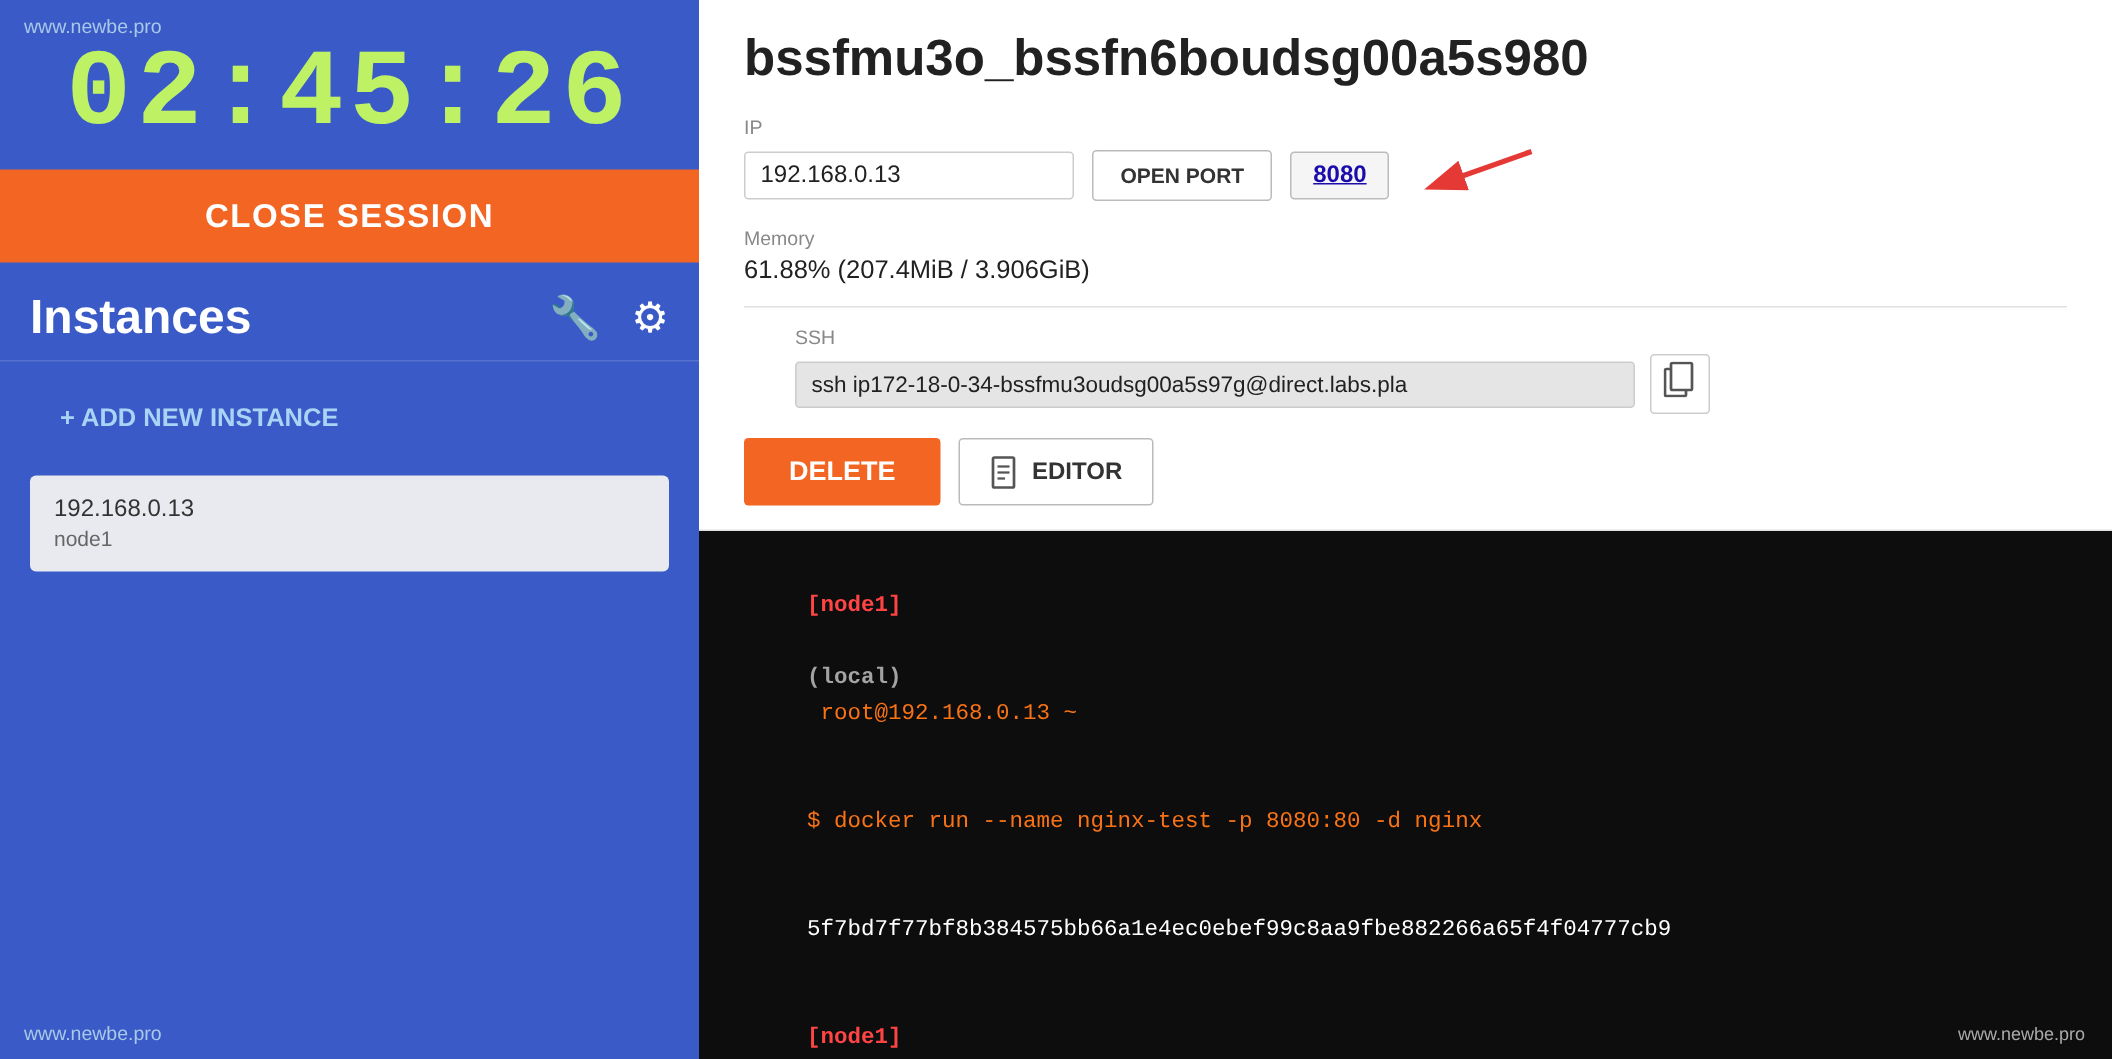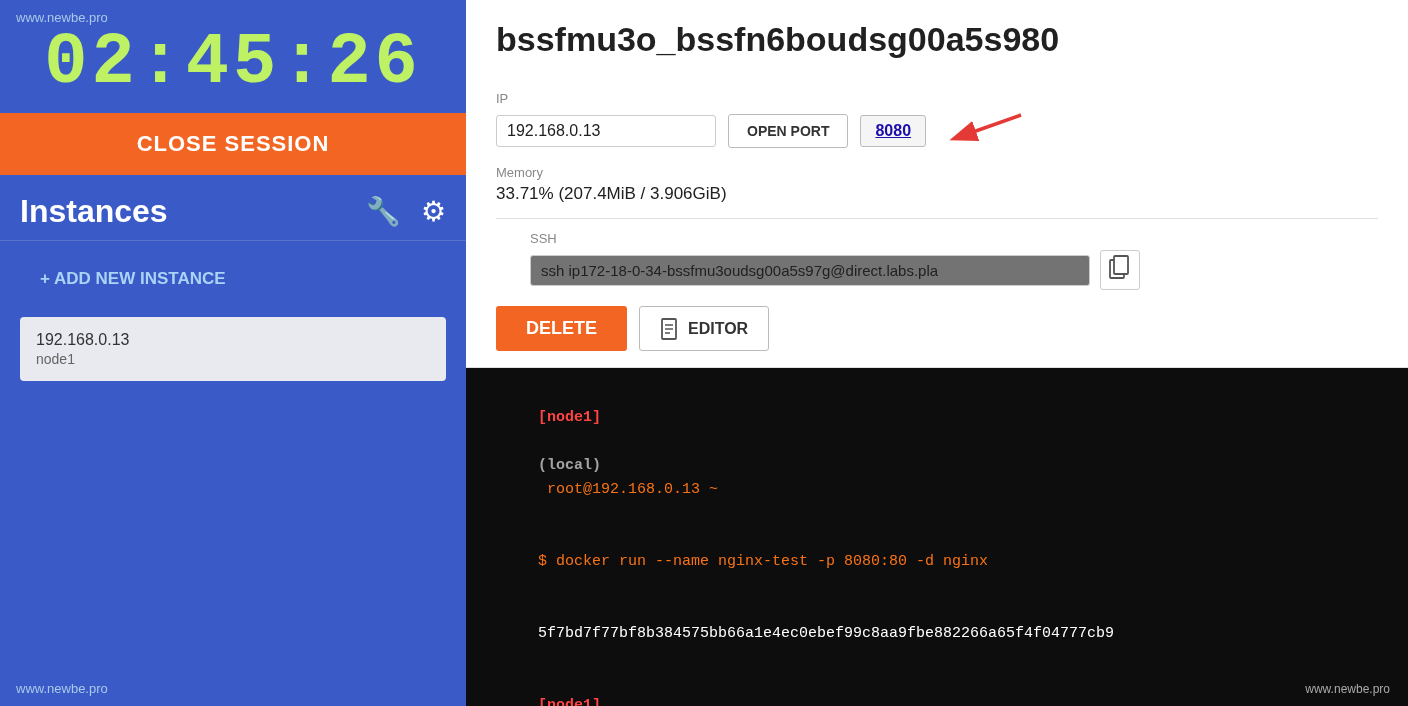--- a/index.html
+++ b/index.html
@@ -135,21 +135,21 @@
 
     #instance-detail {
       padding: 20px 30px 16px 30px;
       border-bottom: 1px solid #e0e0e0;
     }
 
     #instance-detail-title {
       font-size: 34px;
       font-weight: bold;
       color: #212121;
-      margin-bottom: 32px;
+      margin-bottom: 18px;
     }
 
     .detail-row {
       margin-bottom: 14px;
     }
 
     .detail-label {
       font-size: 13px;
       color: #888;
       margin-bottom: 4px;
@@ -202,21 +202,21 @@
       gap: 10px;
     }
 
     .ssh-input {
       border: 1px solid #ccc;
       border-radius: 3px;
       padding: 6px 10px;
       font-size: 15px;
       color: #212121;
       width: 560px;
-      background: #737373;
+      background: #e5e5e5;
     }
 
     .copy-icon {
       cursor: pointer;
       font-size: 22px;
       color: #555;
       border: 1px solid #ccc;
       padding: 4px 8px;
       border-radius: 3px;
       background: #fff;
@@ -339,21 +339,21 @@
               </marker>
             </defs>
             <line x1="75" y1="5" x2="10" y2="28" stroke="#e53935" stroke-width="3.5" marker-end="url(#arrowhead)"></line>
           </svg>
         </span>
       </div>
     </div>
 
     <div class="detail-row">
       <div class="detail-label">Memory</div>
-      <div class="detail-value">33.71% (207.4MiB / 3.906GiB)</div>
+      <div class="detail-value">61.88% (207.4MiB / 3.906GiB)</div>
     </div>
 
     <hr class="divider-line">
 
     <div class="detail-row" style="margin-top:12px;margin-left:34px;">
       <div class="detail-label">SSH</div>
       <div class="ssh-row">
         <input type="text" class="ssh-input" readonly="" value="ssh ip172-18-0-34-bssfmu3oudsg00a5s97g@direct.labs.pla" style="">
         <span class="copy-icon">
           <svg width="22" height="24" viewBox="0 0 22 24" fill="none">

